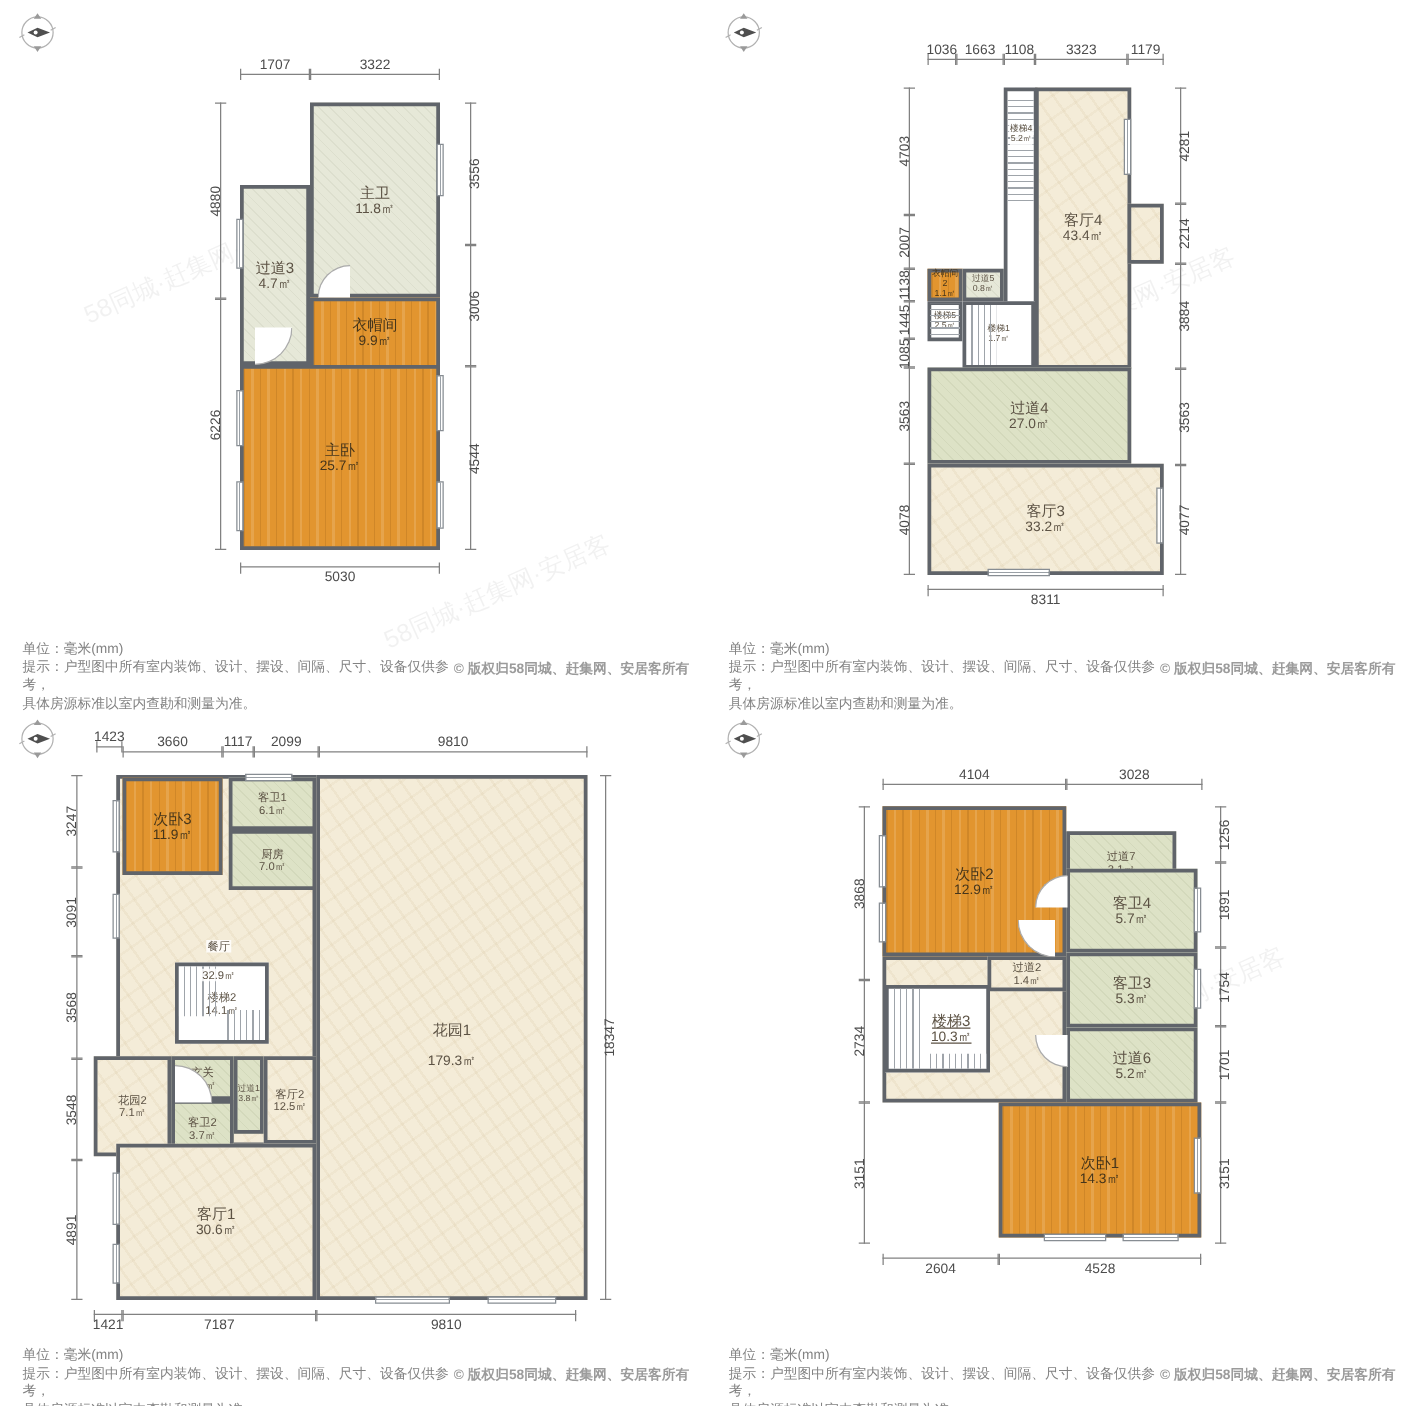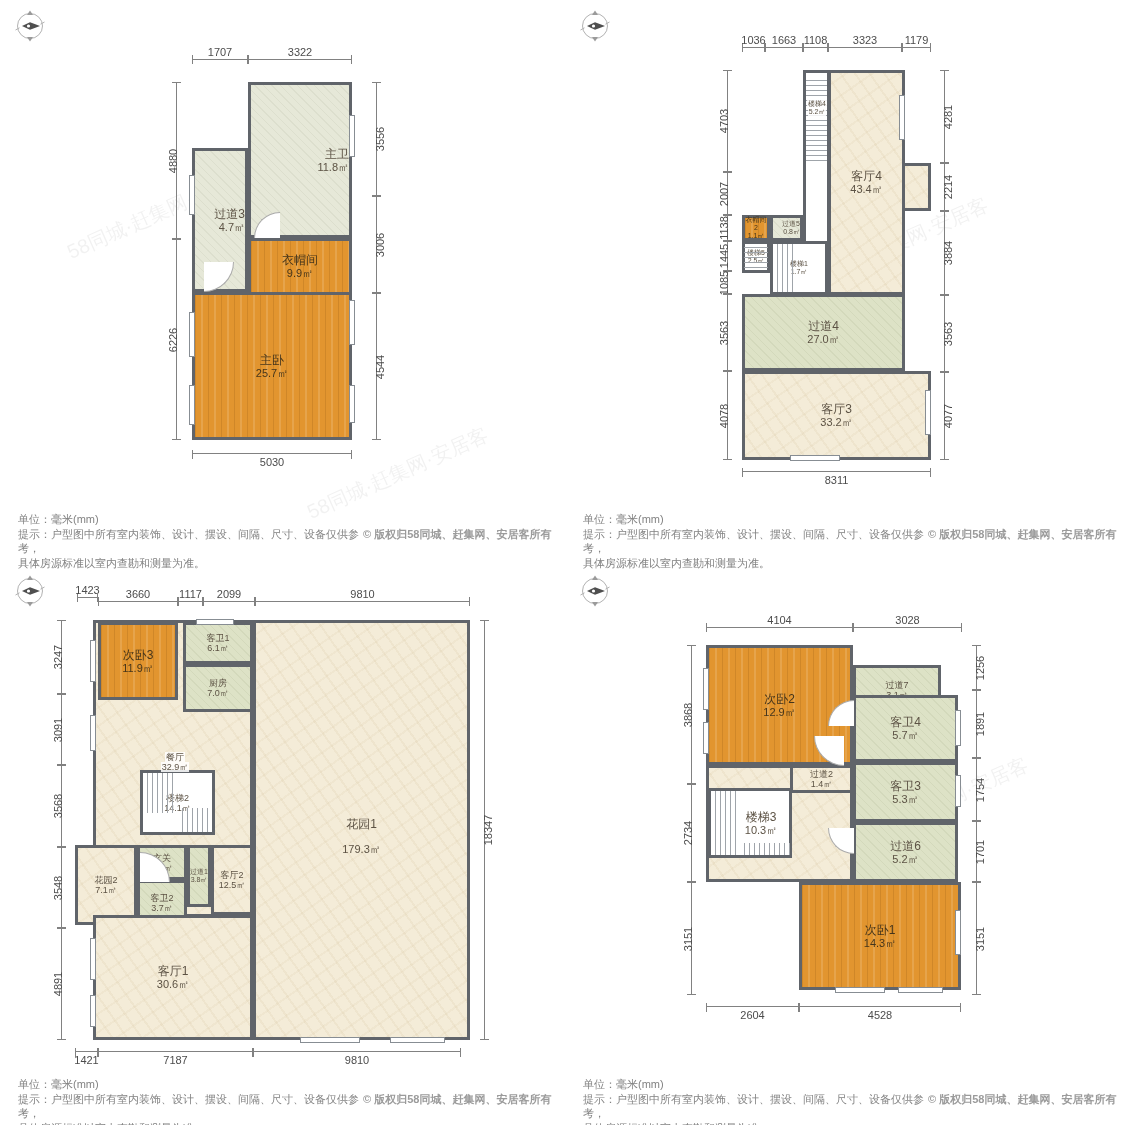--- a/index.html
+++ b/index.html
@@ -7,27 +7,27 @@
        font-family:"Liberation Sans","DejaVu Sans",sans-serif;-webkit-font-smoothing:antialiased;}
   .abs{position:absolute;}
   
   .room{position:absolute;box-sizing:border-box;border:3px solid #60646a;
         display:flex;flex-direction:column;align-items:center;justify-content:center;
         color:#5c5244;text-align:center;z-index:2;}
   .rn{font-size:12px;line-height:14px;}
   .ra{font-size:11px;line-height:13px;}
   .sm .rn,.sm .ra{font-size:9px;line-height:10px;}
   .xs .rn,.xs .ra{font-size:7px;line-height:8px;}
-  .lpl{padding-left:22px;}
+  .lpl{padding-left:22px;text-decoration:underline;}
   .wood{background:#e2952f;color:#45351b;
         background-image:repeating-linear-gradient(90deg,rgba(132,78,12,.20) 0 1px,rgba(0,0,0,0) 1px 6px,rgba(255,255,255,.14) 6px 8px,rgba(0,0,0,0) 8px 13px);}
   .marble{background:#f4ecd8;
         background-image:repeating-linear-gradient(55deg,rgba(201,178,134,.13) 0 2px,rgba(0,0,0,0) 2px 12px),
                          repeating-linear-gradient(-35deg,rgba(201,178,134,.10) 0 2px,rgba(0,0,0,0) 2px 15px);}
-  .g1{background:#e6e8d8;background-image:repeating-linear-gradient(45deg,rgba(150,155,130,.12) 0 1px,rgba(0,0,0,0) 1px 6px);align-items:flex-end;}
+  .g1{background:#e6e8d8;background-image:repeating-linear-gradient(45deg,rgba(150,155,130,.12) 0 1px,rgba(0,0,0,0) 1px 6px);}
   .g2{background:#dde2c6;background-image:repeating-linear-gradient(45deg,rgba(140,150,110,.12) 0 1px,rgba(0,0,0,0) 1px 6px);}
   .stair{background:#fff;}
   .tr-h{position:absolute;z-index:3;background:repeating-linear-gradient(180deg,rgba(0,0,0,0) 0 4px,#9fa4aa 4px 5px);}
   .tr-v{position:absolute;z-index:3;background:repeating-linear-gradient(90deg,rgba(0,0,0,0) 0 4px,#9fa4aa 4px 5px);}
   .stair .rn,.stair .ra,.lblfree .rn,.lblfree .ra{background:rgba(255,255,255,.85);padding:0 1px;}
   .lblfree{position:absolute;display:flex;flex-direction:column;align-items:center;z-index:6;color:#5c5244;text-align:center;}
   
   .dim{position:absolute;color:#4c4c4c;font-size:11px;z-index:4;}
   .dimh{height:16px;background:linear-gradient(#818181,#818181) 0 calc(100% - 4px)/100% 1px no-repeat;}
   .dimh::before,.dimh::after{content:"";position:absolute;bottom:0;width:1px;height:9px;background:#818181;}
@@ -259,21 +259,21 @@
     <span class="ra">11.9㎡</span>
   </div>
   <div class="room g2 sm" style="left:183px;top:622px;width:70px;height:42px;">
     <span class="rn">客卫1</span>
     <span class="ra">6.1㎡</span>
   </div>
   <div class="room g2 sm" style="left:183px;top:664px;width:70px;height:48px;">
     <span class="rn">厨房</span>
     <span class="ra">7.0㎡</span>
   </div>
-  <div class="lblfree sm" style="left:150px;top:752px;width:50px;">
+  <div class="lblfree sm" style="left:150px;top:752px;width:50px;gap:13px;">
     <span class="rn">餐厅</span>
     <span class="ra">32.9㎡</span>
   </div>
   <div class="room stair sm" style="left:140px;top:770px;width:75px;height:65px;">
     <span class="rn">楼梯2</span>
     <span class="ra">14.1㎡</span>
   </div>
   <div class="tr-v" style="left:143px;top:773px;width:30px;height:40px;"></div>
   <div class="tr-v" style="left:178px;top:808px;width:34px;height:24px;"></div>
   <div class="room marble sm" style="left:75px;top:845px;width:62px;height:80px;">

